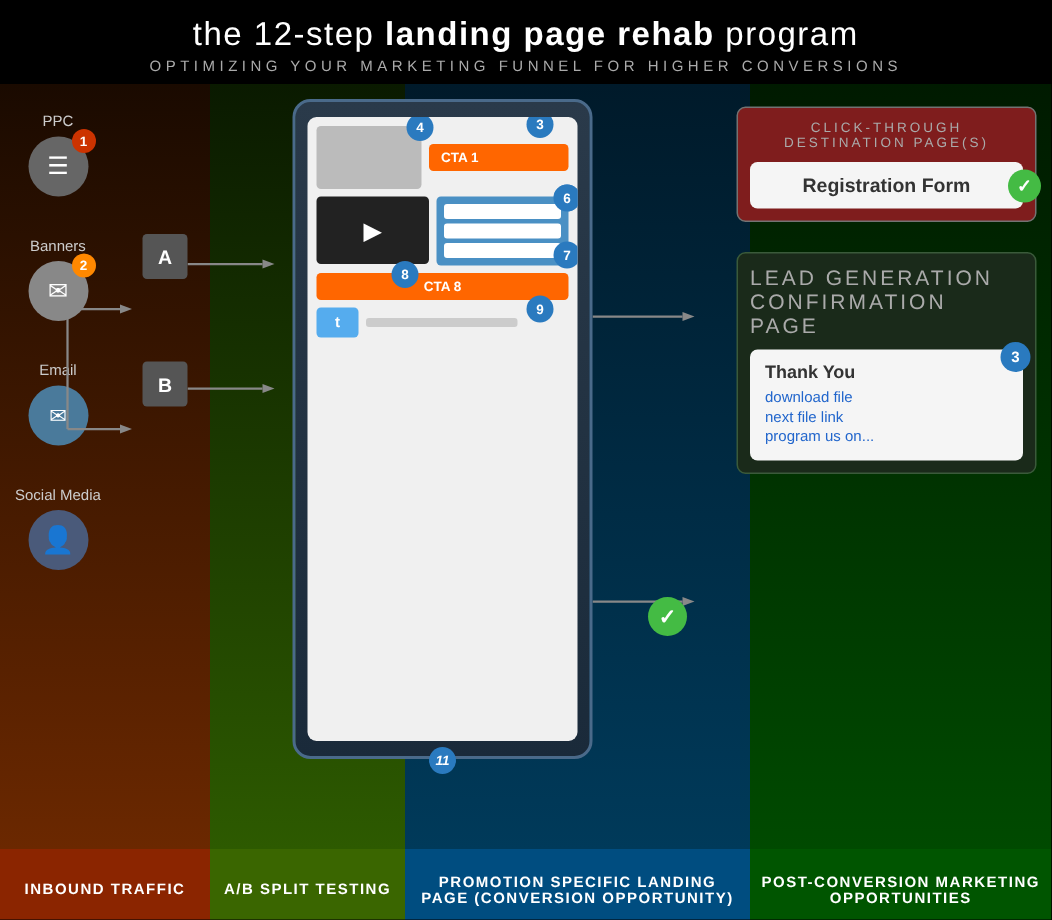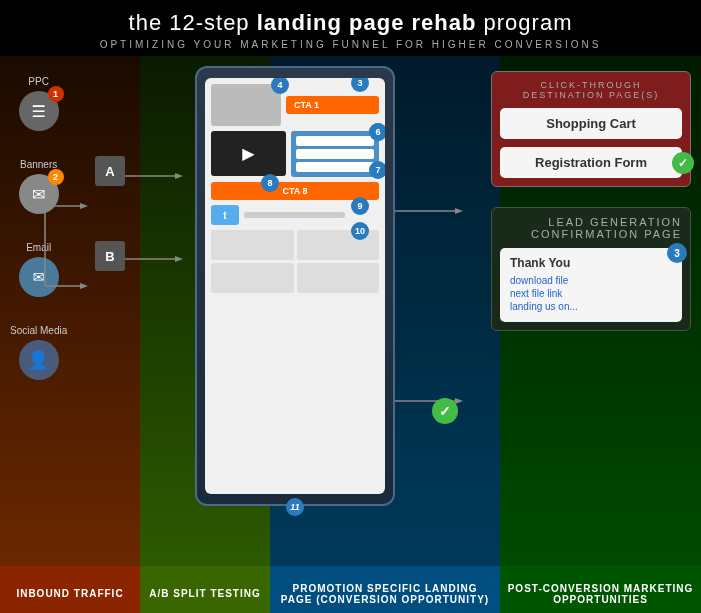--- a/index.html
+++ b/index.html
@@ -322,23 +322,23 @@
     
     .lead-box {
       background: #1a2a1a;
       border: 1px solid #3a5a3a;
       border-radius: 6px;
       padding: 8px;
       margin-top: 10px;
     }
     .lead-title {
       color: #aaa;
-      font-size: 11px;
+      font-size: 14px;
       letter-spacing: 2px;
-      text-align: right;
+      text-align: left;
       margin-bottom: 8px;
     }
     .thankyou-card {
       background: #f5f5f5;
       border-radius: 5px;
       padding: 8px 10px;
       position: relative;
     }
     .thankyou-title {
       font-size: 12px;
@@ -536,29 +536,20 @@
           </div>
           <span class="num-badge" style="position:absolute; top:-8px; left:50px;">8</span>
         </div>
 
         <div style="display:flex; align-items:center; gap:5px; position:relative;">
           <div class="dev-twitter">t</div>
           <div class="dev-text-line" style="width:60%; height:6px; background:#ccc; border-radius:2px;"></div>
           <span class="num-badge" style="position:absolute; top:-8px; right:10px;">9</span>
         </div>
 
-        <div style="position:relative;">
-          <div class="dev-grid">
-            <div class="dev-grid-item"></div>
-            <div class="dev-grid-item"></div>
-            <div class="dev-grid-item"></div>
-            <div class="dev-grid-item"></div>
-          </div>
-          <span class="num-badge" style="position:absolute; top:-8px; right:10px;">10</span>
-        </div>
       </div>
 
       <span class="num-badge" style="position:absolute; bottom:-12px; left:50%; transform:translateX(-50%);font-style:italic;">11</span>
     </div>
 
     <svg style="position:absolute; left:395px; top:140px;" width="80" height="40">
       <line x1="0" y1="15" x2="60" y2="15" stroke="#888" stroke-width="1.5"></line>
       <polygon points="60,12 68,15 60,18" fill="#888"></polygon>
     </svg>
 
@@ -566,38 +557,35 @@
       <line x1="0" y1="15" x2="60" y2="15" stroke="#888" stroke-width="1.5"></line>
       <polygon points="60,12 68,15 60,18" fill="#888"></polygon>
     </svg>
 
     <div class="big-check" style="position:absolute; left:432px; top:342px;">✓</div>
 
     <div class="destination">
       <div class="dest-box">
         <div class="dest-title">CLICK-THROUGH DESTINATION PAGE(S)</div>
         <div class="dest-options">
-          <div class="dest-option">
-            <span>Shopping Cart</span>
-          </div>
           <div class="dest-option" style="position:relative;">
             <span>Registration Form</span>
             <div class="dest-check">✓</div>
           </div>
         </div>
       </div>
 
       <div class="lead-box">
         <div class="lead-title">LEAD GENERATION<br>CONFIRMATION PAGE</div>
         <div class="thankyou-card">
           <div class="thankyou-title">Thank You</div>
           <span class="thankyou-badge">3</span>
           <a class="thankyou-link">download file</a>
           <a class="thankyou-link">next file link</a>
-          <a class="thankyou-link">landing us on...</a>
+          <a class="thankyou-link">program us on...</a>
         </div>
       </div>
     </div>
 
   </div>
 </div>
 
 <div class="bottom-labels">
   <div class="bottom-label bl1">
     <span>INBOUND TRAFFIC</span>

